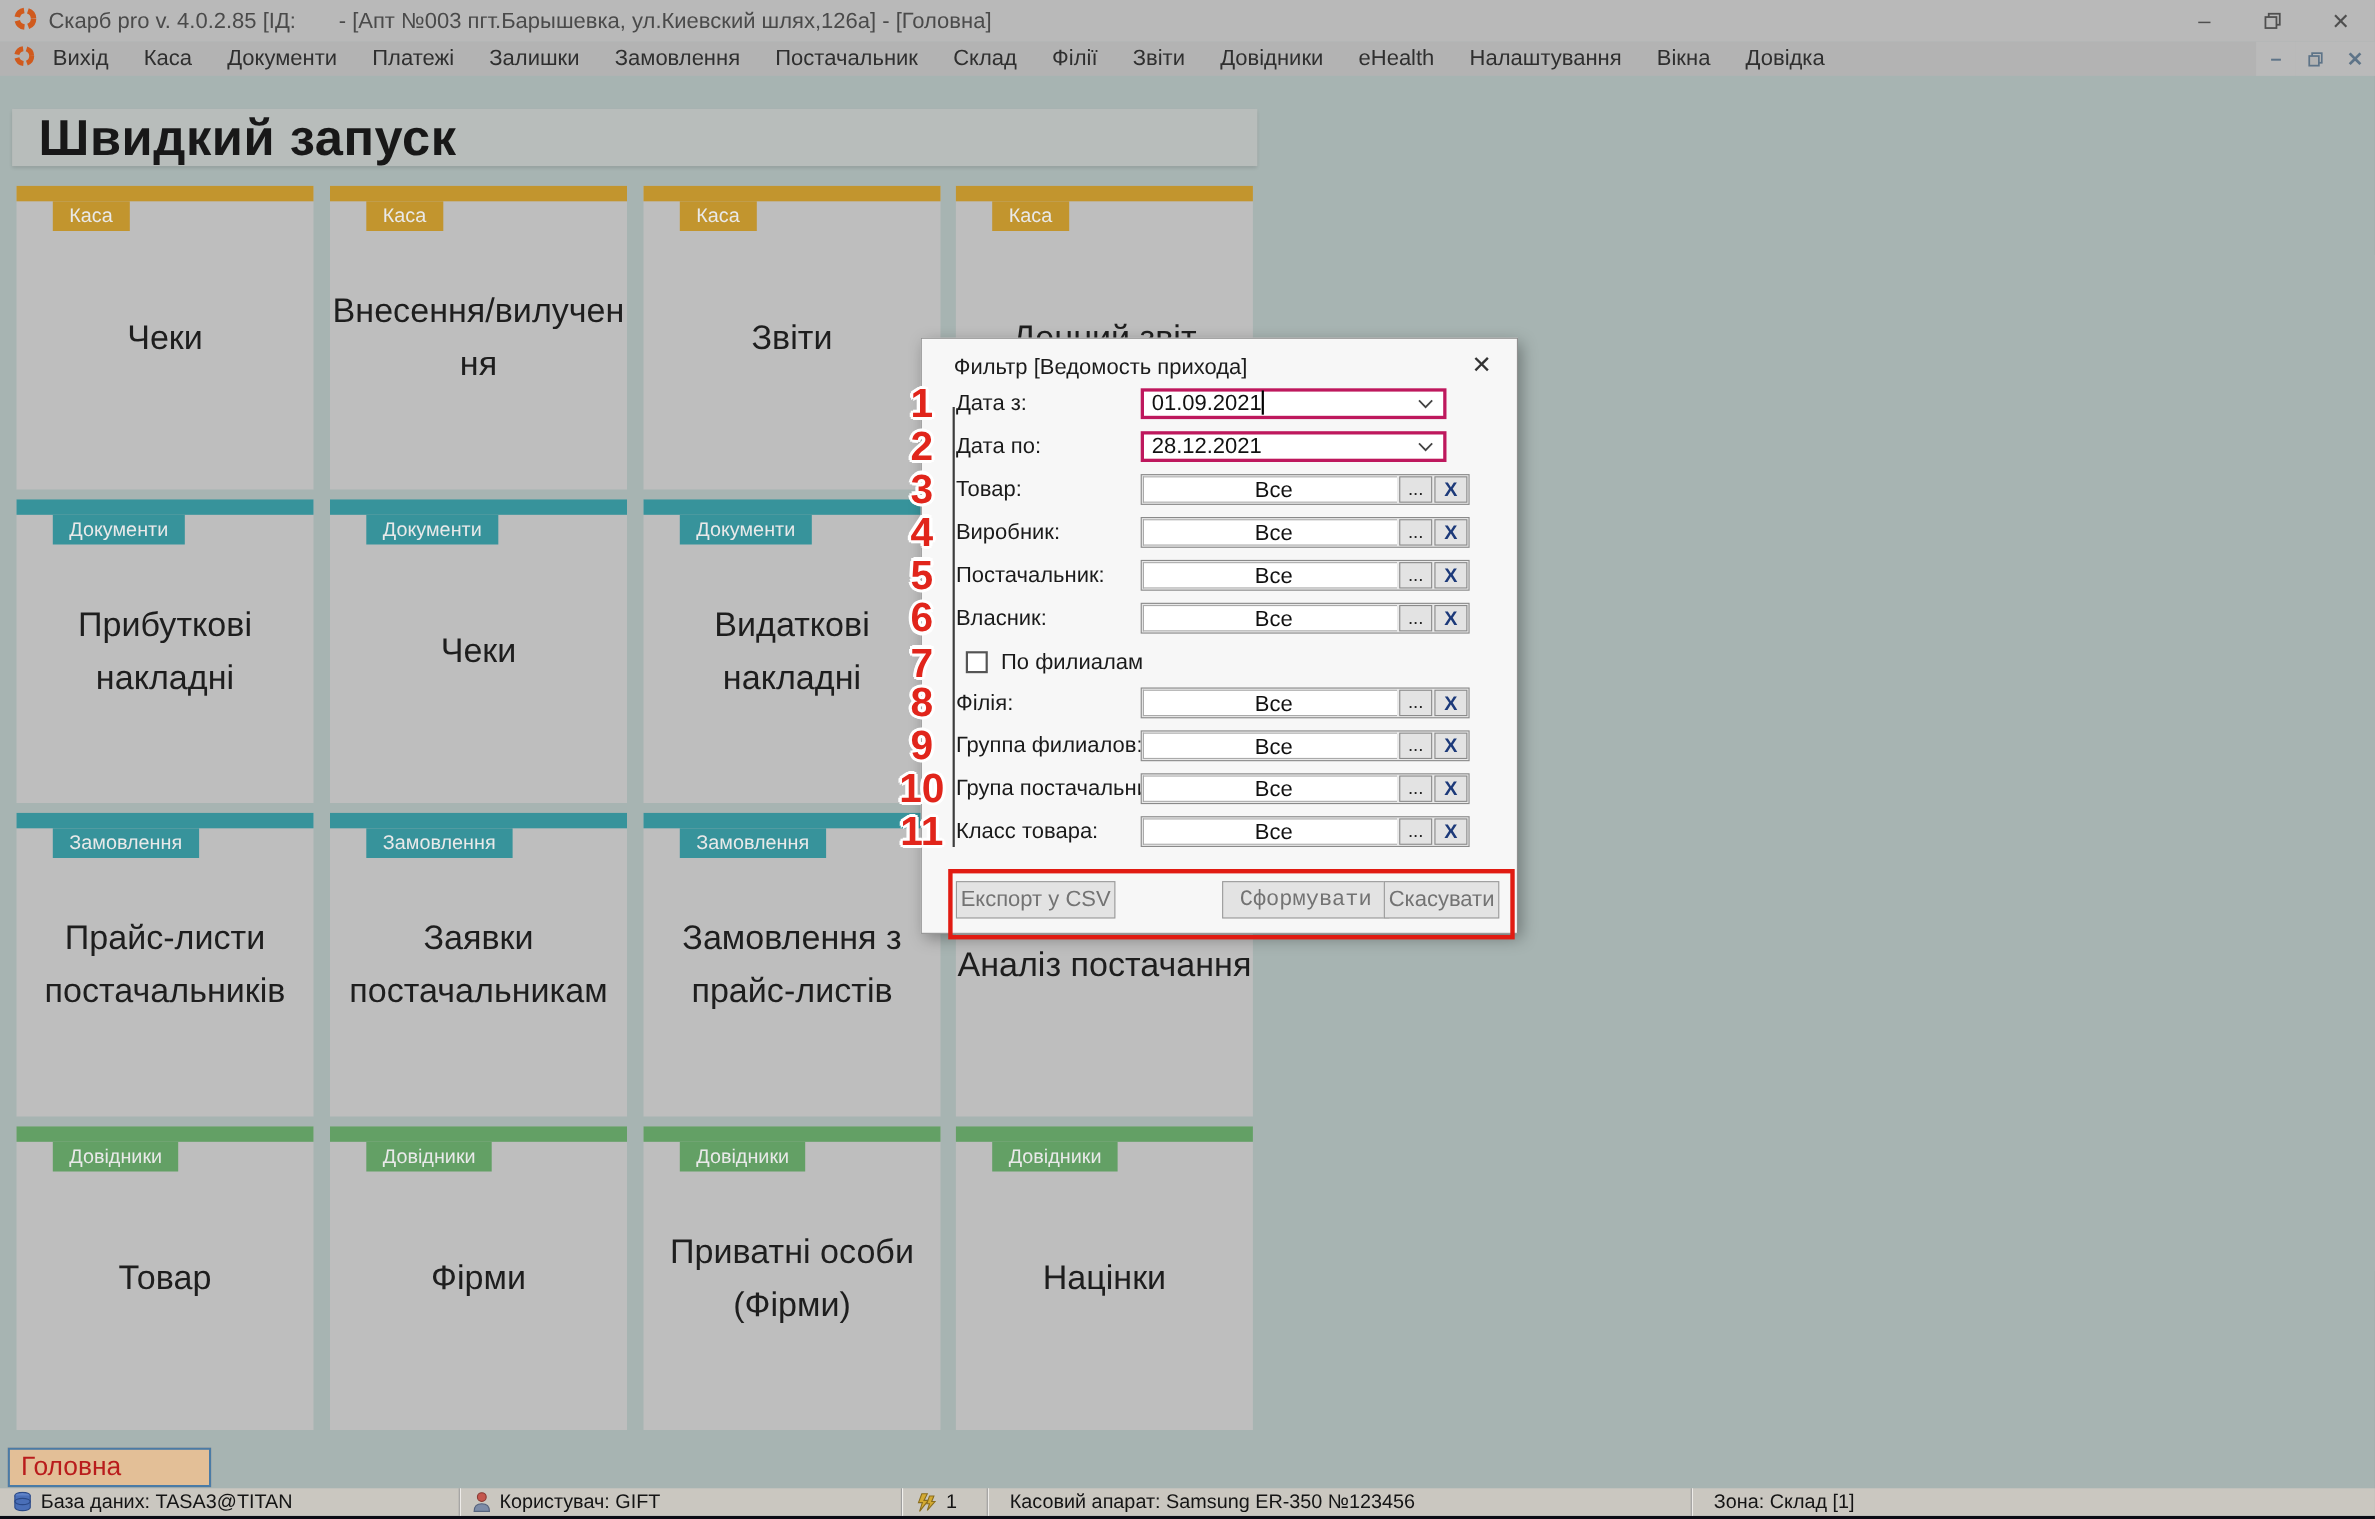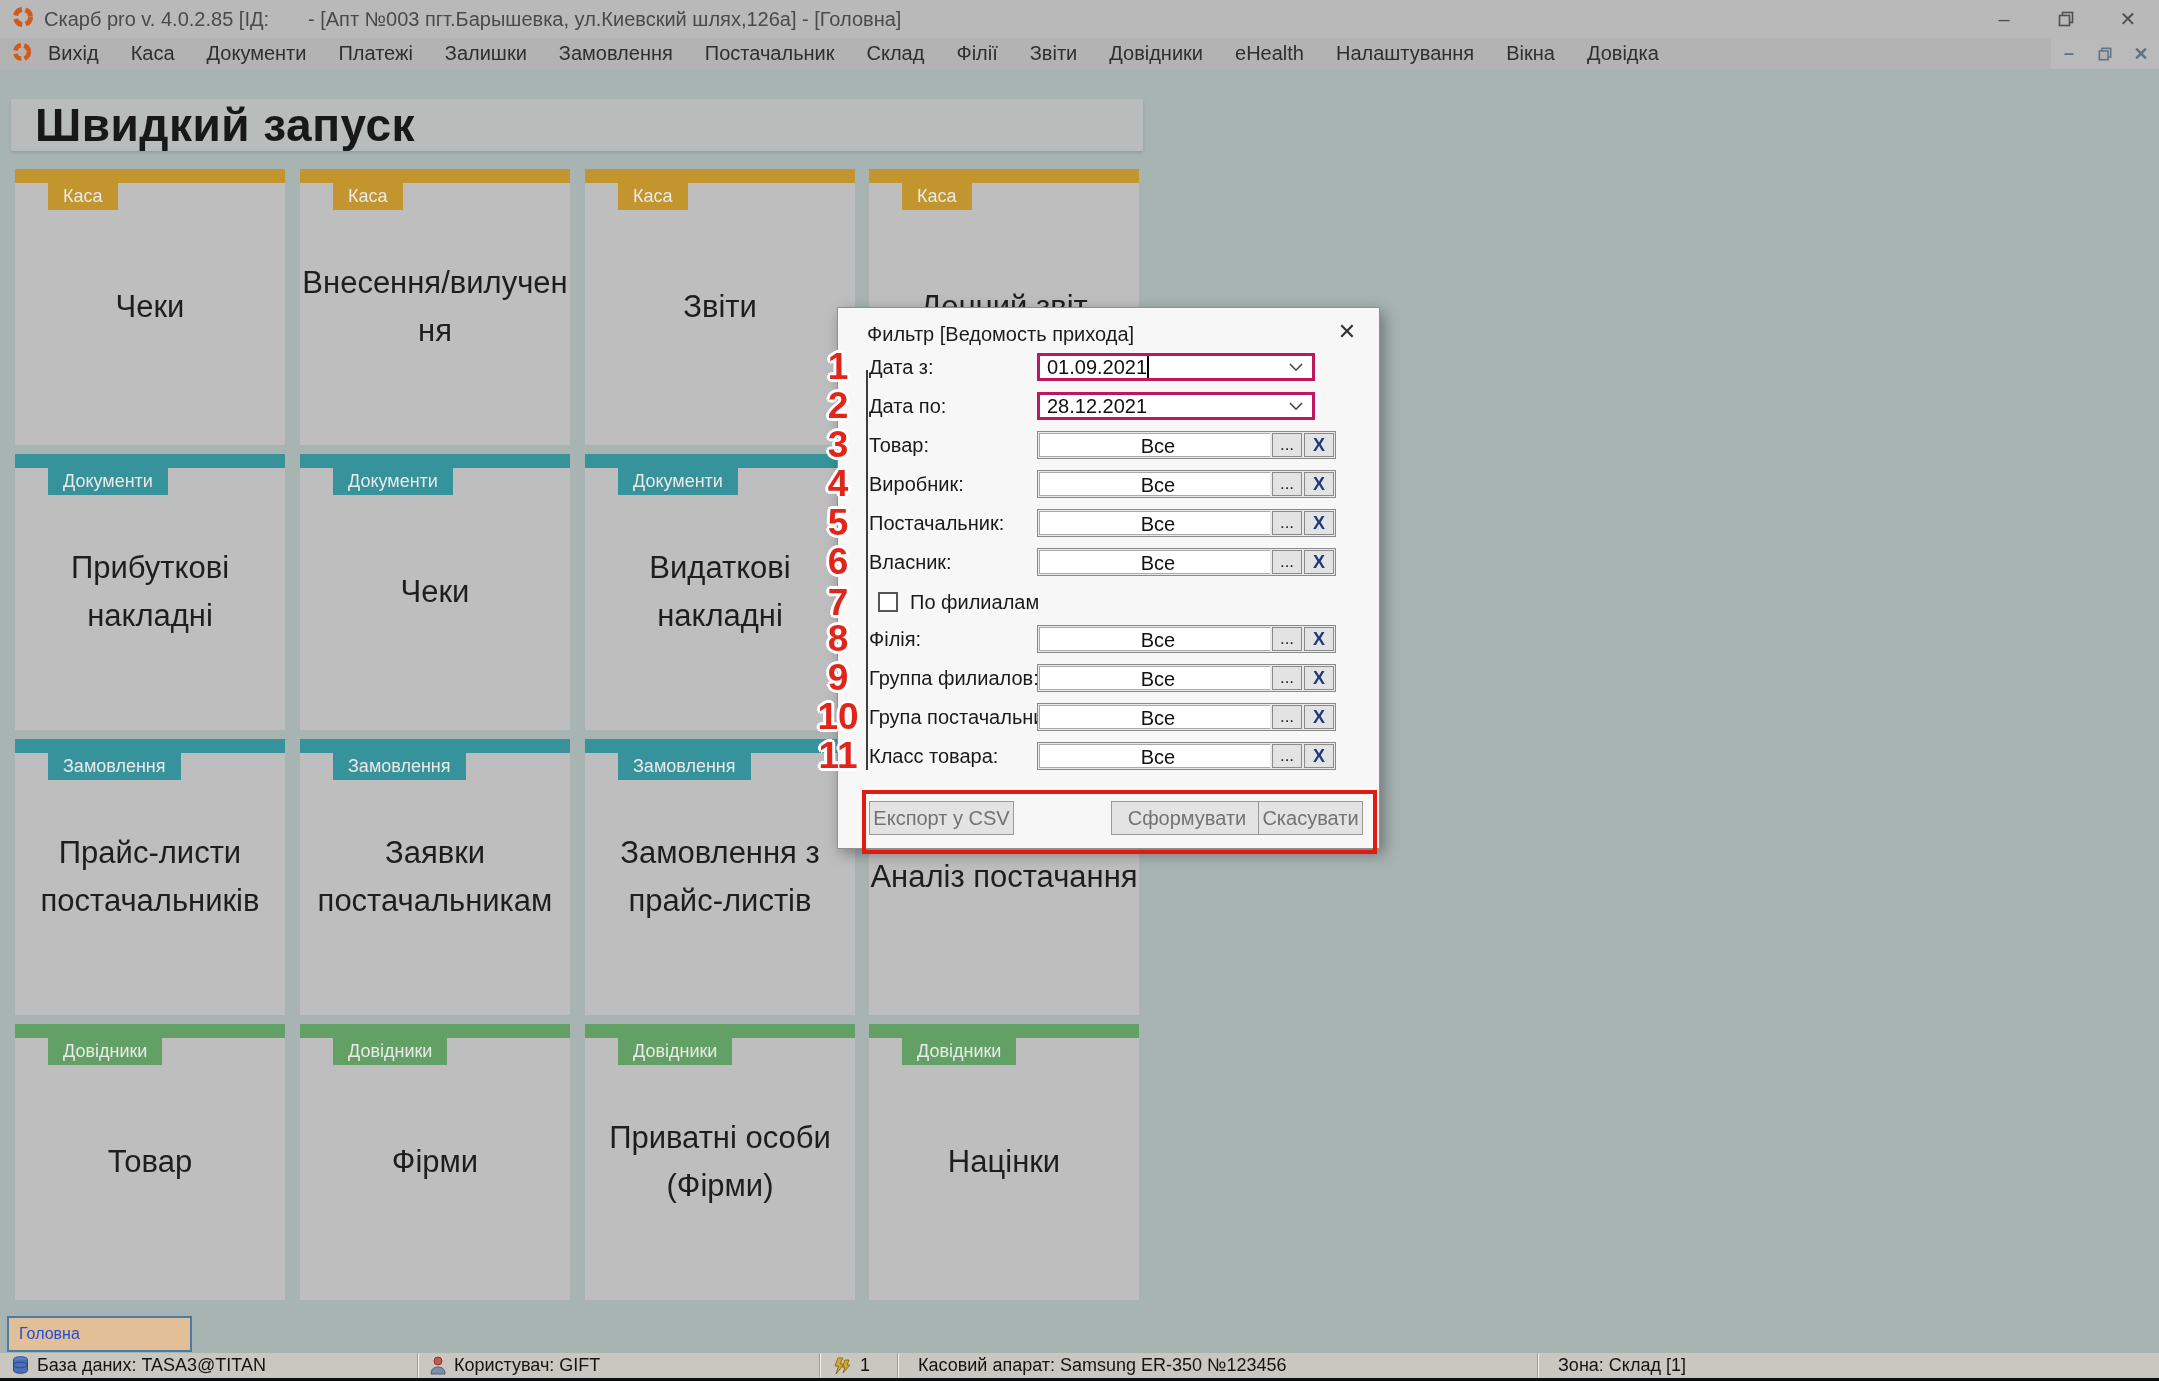--- a/index.html
+++ b/index.html
@@ -63,21 +63,21 @@
     border:4px solid #e11b12;z-index:6;pointer-events:none;}
   .ann{position:absolute;left:-28px;width:56px;text-align:center;top:-7px;
     font-size:37px;font-weight:bold;color:#e1251b;z-index:5;
     text-shadow:-3px 0 0 #fff,3px 0 0 #fff,0 -3px 0 #fff,0 3px 0 #fff,
       -2px -2px 0 #fff,2px 2px 0 #fff,-2px 2px 0 #fff,2px -2px 0 #fff;}
   .ann-line{position:absolute;left:28px;top:62px;width:2px;height:400px;background:#3d3d3d;z-index:4;}
 
   
   .main-tab{position:absolute;left:7px;top:1316px;width:185px;height:36px;background:#e3bf97;
     border:2px solid #4a7ba6;box-sizing:border-box;display:flex;align-items:center;z-index:3;}
-  .main-tab span{font-size:16px;color:#1d4ed8;margin-left:10px;}
+  .main-tab span{font-size:24px;color:#b91c1c;margin-left:10px;}
   .statusbar{position:absolute;left:0;top:1353px;width:100%;height:25px;background:#cac7c0;
     display:flex;align-items:center;z-index:3;}
   .sb-seg{display:flex;align-items:center;height:100%;box-sizing:border-box;padding-left:12px;
     border-right:1px solid #9e9e9e;box-shadow:1px 0 0 #f2f1ee;}
   .sb-seg:last-child{border-right:none;box-shadow:none;flex:1;}
   .sb-text{font-size:18px;color:#141414;margin-left:8px;white-space:nowrap;}
   .bottom-strip{position:absolute;left:0;top:1378px;width:100%;height:3px;background:#0b0b14;}
 </style>
 </head>
 <body>
@@ -334,21 +334,21 @@
           <span class="dlg-label">Класс товара:</span>
           <div class="lookup">
             <span class="val">Все</span>
             <span class="lk-btn">...</span>
             <span class="lk-btn clear">X</span>
           </div>
         </div>
       </div>
     <div class="highlight-rect"></div>
     <div class="dlg-btn" style="left:31px;width:145px;">Експорт у CSV</div>
-    <div class="dlg-btn" style="left:273px;width:152px;">Сформувати</div>
+    <div class="dlg-btn" style="left:273px;width:152px;font-family:Liberation Mono, monospace;">Сформувати</div>
     <div class="dlg-btn" style="left:420px;width:105px;">Скасувати</div>
   </div>
 
   <div class="main-tab">
     <span>Головна</span>
   </div>
   <div class="statusbar" id="statusbar">
       <div class="sb-seg" style="width: 418px; flex: 0 0 418px;">
         <span style="display: flex;">
           <svg width="17" height="19" viewBox="0 0 17 19">

